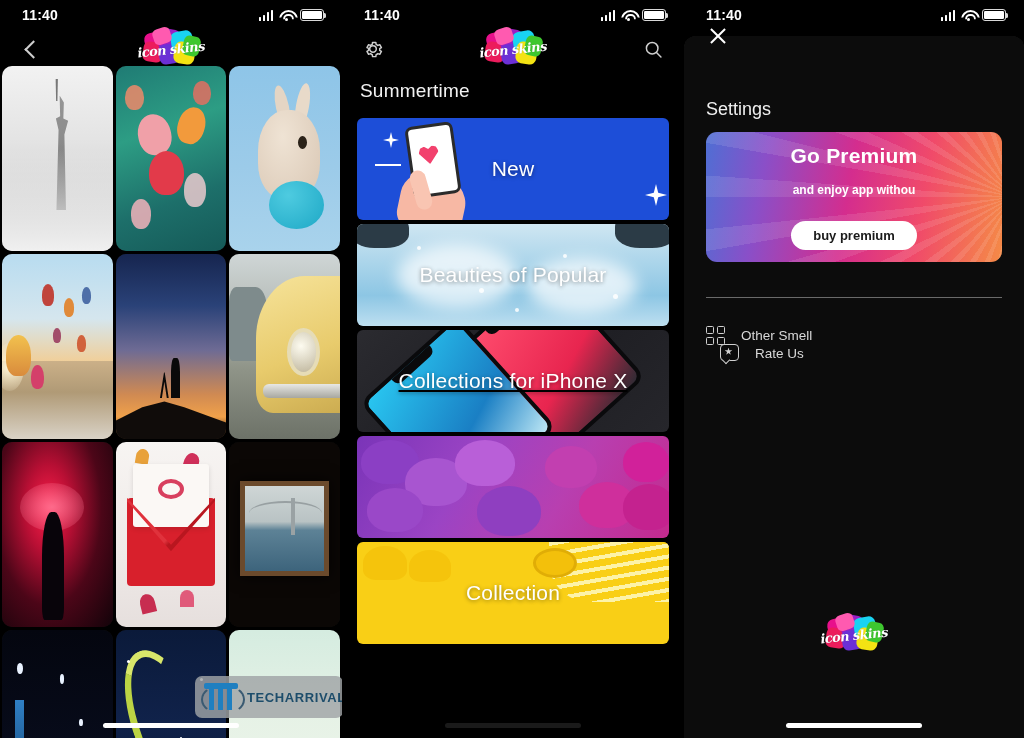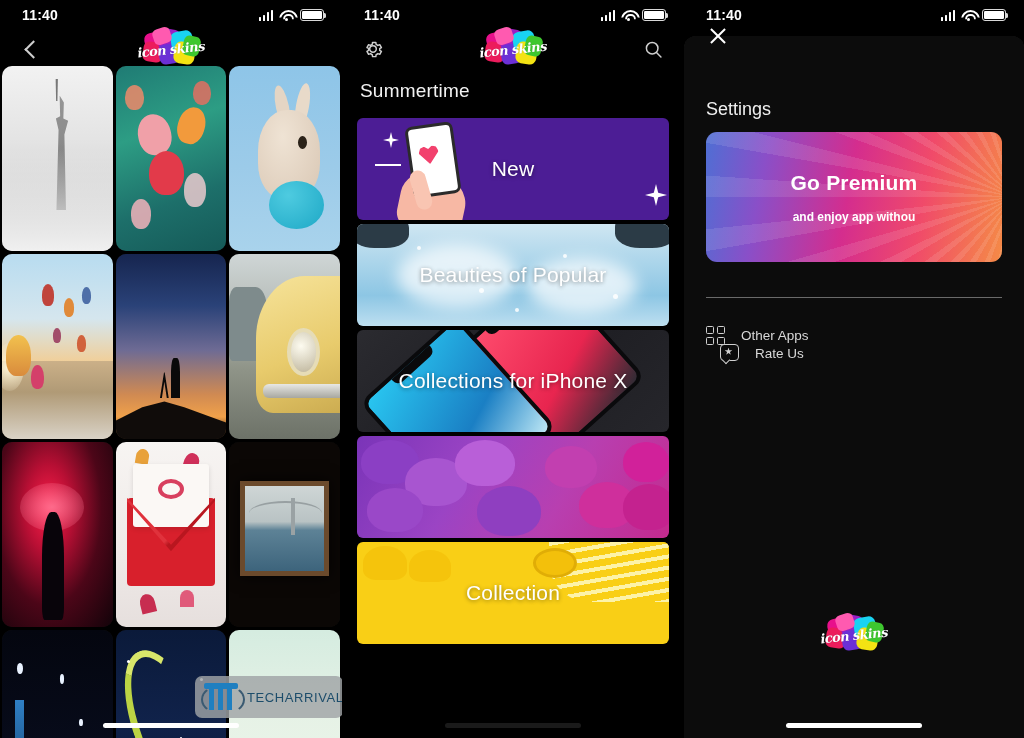--- a/index.html
+++ b/index.html
@@ -188,62 +188,62 @@
   
   .watermark{position:absolute;left:195px;top:676px;width:148px;height:42px;
      background:rgba(160,163,166,.82);border-radius:7px;display:flex;align-items:center;
      gap:6px;padding:0 6px;box-sizing:border-box;z-index:50;}
   .wm-logo{width:40px;height:32px;position:relative;flex:0 0 auto;}
   .wm-logo .cap{position:absolute;left:3px;top:2px;width:34px;height:6px;background:#1f7fc0;border-radius:2px;}
   .wm-logo .pl{position:absolute;top:8px;width:5px;height:21px;background:#1f7fc0;}
   .wm-logo .pl1{left:8px;} .wm-logo .pl2{left:17px;} .wm-logo .pl3{left:26px;}
   .wm-logo .arc{position:absolute;left:0;top:3px;width:40px;height:27px;border:2px solid #3a5a72;
      border-radius:50%;border-top-color:transparent;border-bottom-color:transparent;}
-  .wm-text{color:#1d4d6b;font-size:13px;font-weight:normal;letter-spacing:.6px;white-space:nowrap;}
+  .wm-text{color:#1d4d6b;font-size:13px;font-weight:bold;letter-spacing:.6px;white-space:nowrap;}
 
   
   .home{position:absolute;bottom:10px;left:50%;transform:translateX(-50%);
         width:136px;height:5px;border-radius:3px;background:#fff;z-index:45;}
   .home.dark{background:#1a1a1a;}
 
   
   .coll-title{position:absolute;top:80px;left:18px;color:#f2f2f2;font-size:19px;letter-spacing:.2px;z-index:20;}
   .cards{position:absolute;top:118px;left:15px;right:15px;bottom:0;display:flex;flex-direction:column;gap:4px;}
   .card{position:relative;height:102px;border-radius:6px;overflow:hidden;flex:0 0 auto;
         display:flex;align-items:center;justify-content:center;}
   .card .lbl{position:relative;z-index:5;color:#fff;font-size:21px;letter-spacing:.2px;
         text-shadow:0 1px 4px rgba(0,0,0,.45);}
 
   .c-popular{background:#ef2290;}
   .c-popular .star{position:absolute;width:30px;height:28px;background:rgba(255,255,255,.13);
      clip-path:polygon(50% 0,61% 35%,98% 35%,68% 57%,79% 91%,50% 70%,21% 91%,32% 57%,2% 35%,39% 35%);}
   .c-popular .star.d{background:rgba(0,0,0,.10);}
   .c-popular .star.sm{width:17px;height:16px;}
 
-  .c-new{background:#4c1d95;text-align:right;}
+  .c-new{background:#1d4ed8;text-align:right;}
   .c-new .phone-ill{position:absolute;left:52px;top:6px;width:42px;height:66px;background:#fff;
      border:3px solid #2b2b2b;border-radius:7px;transform:rotate(-8deg);}
   .c-new .heart{position:absolute;left:62px;top:28px;width:20px;height:18px;background:#f2416d;
      transform:rotate(-8deg);clip-path:polygon(50% 100%,0 35%,10% 8%,30% 0,50% 16%,70% 0,90% 8%,100% 35%);}
   .c-new .hand{position:absolute;left:42px;top:56px;width:66px;height:60px;background:#f7b8a4;
      border-radius:40% 46% 20% 30%;transform:rotate(12deg);}
   .c-new .fin{position:absolute;left:56px;top:52px;width:16px;height:40px;background:#f9c5b2;
      border-radius:10px;transform:rotate(-16deg);}
   .c-new .spk{position:absolute;background:#fff;
      clip-path:polygon(50% 0,60% 40%,100% 50%,60% 60%,50% 100%,40% 60%,0 50%,40% 40%);}
   .c-new .spk1{left:26px;top:14px;width:16px;height:16px;}
   .c-new .spk2{left:288px;top:66px;width:22px;height:22px;}
   .c-new .ray{position:absolute;left:18px;top:46px;width:26px;height:2px;background:#fff;}
 
   .c-winter{background:linear-gradient(180deg,#cfe6f2 0%,#a9d4ea 40%,#8dc6e4 70%,#bddff0 100%);}
   .c-winter .fogp{position:absolute;border-radius:50%;background:rgba(255,255,255,.7);filter:blur(8px);}
   .c-winter .tree{position:absolute;background:#2b3b46;border-radius:40%;filter:blur(.5px);}
   .c-winter .flake{position:absolute;background:#fff;border-radius:50%;opacity:.85;}
 
-  .c-iphone{background:linear-gradient(135deg,#2b2b30 0%,#1d1d22 50%,#26262b 100%);}
+  .c-iphone{background:linear-gradient(135deg,#2b2b30 0%,#1d1d22 50%,#26262b 100%);text-decoration:underline;}
   .c-iphone .ph{position:absolute;border-radius:12px;border:4px solid #0a0a0c;box-sizing:border-box;}
   .c-iphone .ph1{left:36px;top:10px;width:130px;height:150px;transform:rotate(-42deg);
      background:linear-gradient(160deg,#29c6f0,#1a7fc4 60%,#bfe8f5);}
   .c-iphone .ph2{left:130px;top:-38px;width:126px;height:146px;transform:rotate(-42deg);
      background:linear-gradient(160deg,#ff4d6e,#e8254f 60%,#2b2b33);}
   .c-iphone .notch{position:absolute;left:50%;top:0;transform:translateX(-50%);
      width:42%;height:9px;background:#0a0a0c;border-radius:0 0 7px 7px;}
 
   .c-spring{background:linear-gradient(120deg,#7a34b8 0%,#9b44c4 35%,#b83fb0 65%,#c42a8e 100%);}
   .c-spring .pet{position:absolute;border-radius:50% 50% 45% 45%;}
@@ -593,33 +593,34 @@
 
     <div class="close-x"></div>
 
     <div class="set-title">Settings</div>
 
     <div class="premium">
       <div class="rays"></div>
       <div class="ctr">
         <div class="pr-h">Go Premium</div>
         <div class="pr-s">and enjoy app withou</div>
+        <div class="pr-btn">buy premium</div>
       </div>
     </div>
 
     <div class="divider"></div>
 
     <div class="srow sr1">
       <div class="ic-grid">
           <i></i>
           <i></i>
           <i></i>
           <i></i>
         </div>
-      <div class="txt">Other Apps</div>
+      <div class="txt">Other Smell</div>
     </div>
 
     <div class="srow sr2">
       <div class="ic-rate">
         <span class="bub"></span>
           <span class="tail"></span>
           <span class="st"></span>
       </div>
       <div class="txt">Rate Us</div>
     </div>

